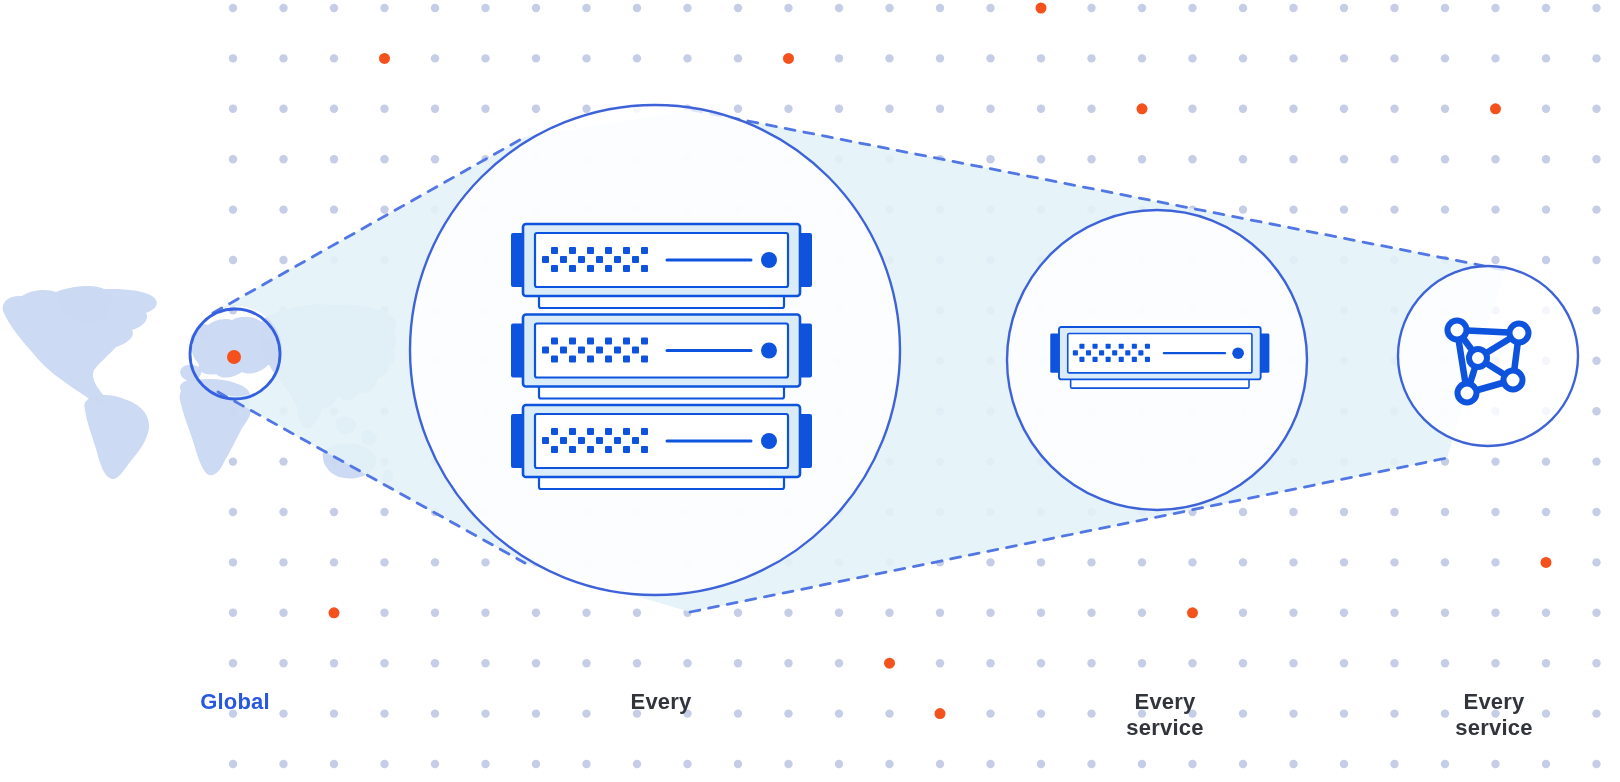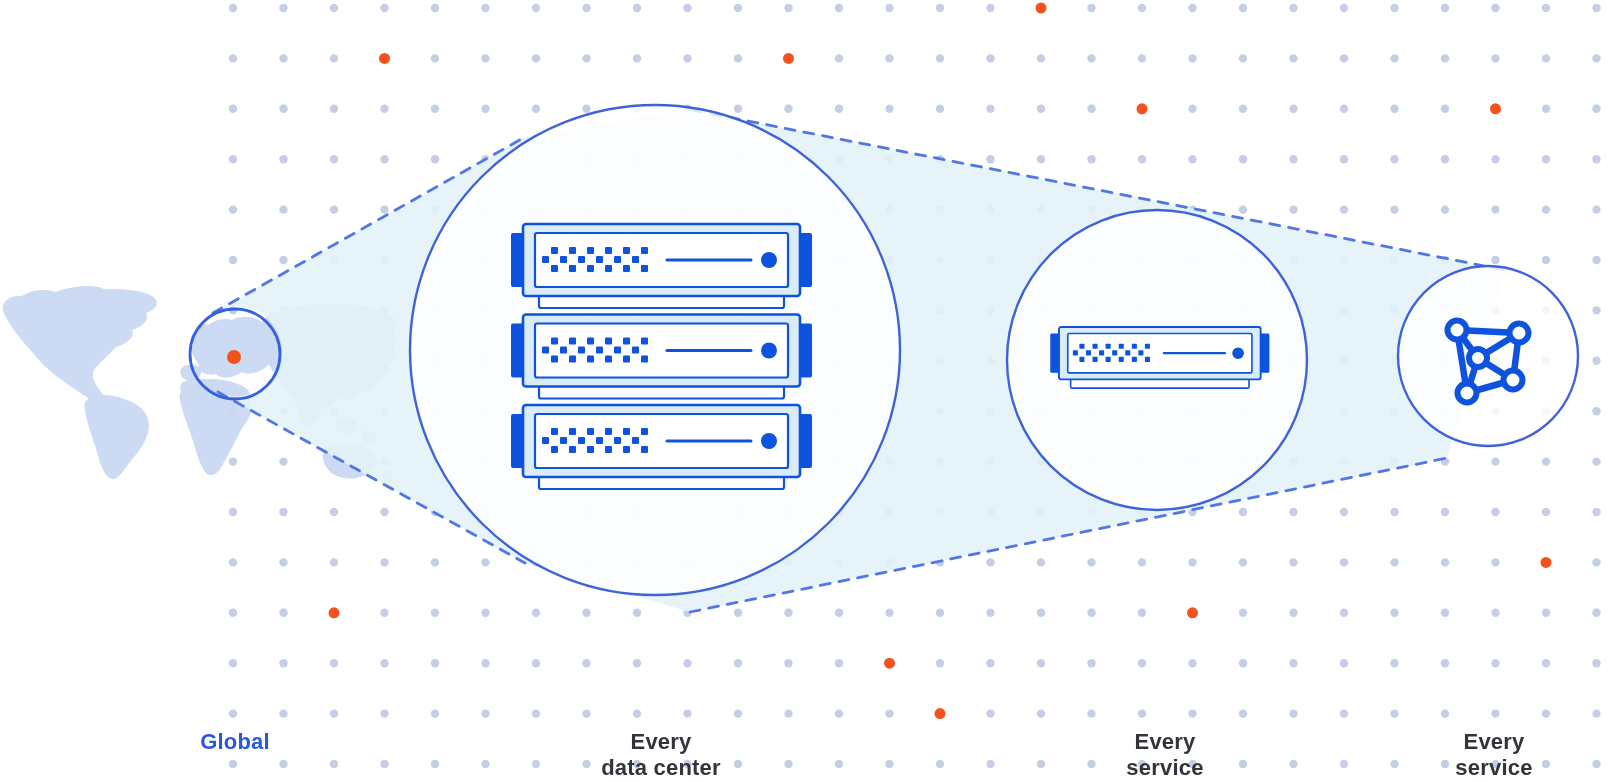--- a/index.html
+++ b/index.html
@@ -30,21 +30,20 @@
 
   .lbl{
     position:absolute;
     width:260px;
     text-align:center;
     font-weight:700;
     font-size:22px;
     line-height:26px;
     letter-spacing:0.2px;
     color:#31343b;
-    margin-top:40px;
   }
   .lbl span{display:block;}
   .lbl.blue{color:#2857e0;}
 </style>
 </head>
 <body>
 
 <div class="stage">
 
   <svg id="scene" class="scene" width="1620" height="782" viewBox="0 0 1620 782">
@@ -602,21 +601,20 @@
       <circle class="net-node" cx="1467" cy="393" r="9.5"></circle>
       <circle class="net-node" cx="1478" cy="358" r="9"></circle>
     </g>
   </svg>
 
   <div class="lbl blue" style="left:105px;top:689px;">
     <span>Global</span>
   </div>
   <div class="lbl" style="left:531px;top:689px;">
     <span>Every</span>
-    <span>data center</span>
   </div>
   <div class="lbl" style="left:1035px;top:689px;">
     <span>Every</span>
     <span>service</span>
   </div>
   <div class="lbl" style="left:1364px;top:689px;">
     <span>Every</span>
     <span>service</span>
   </div>
 </div>

